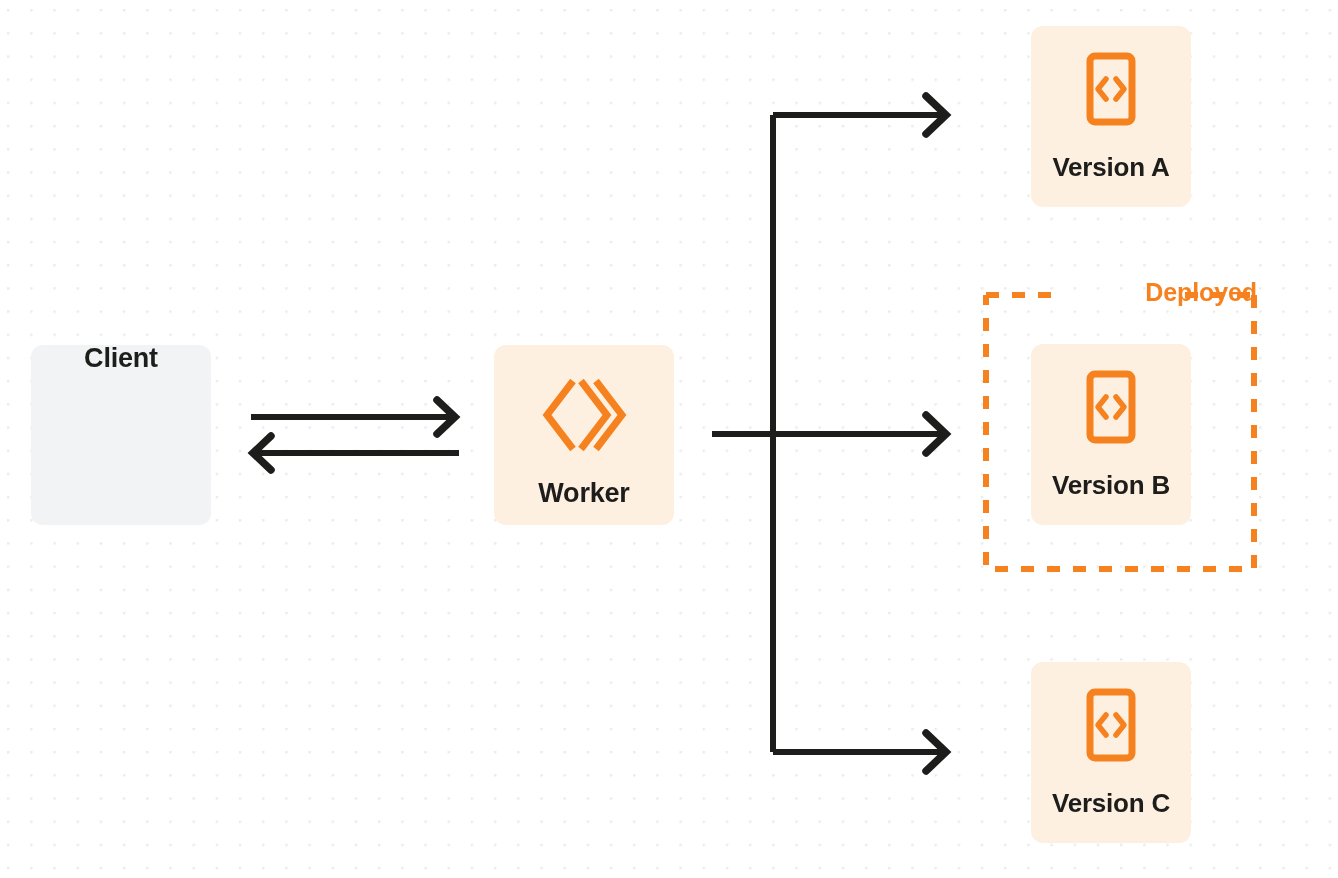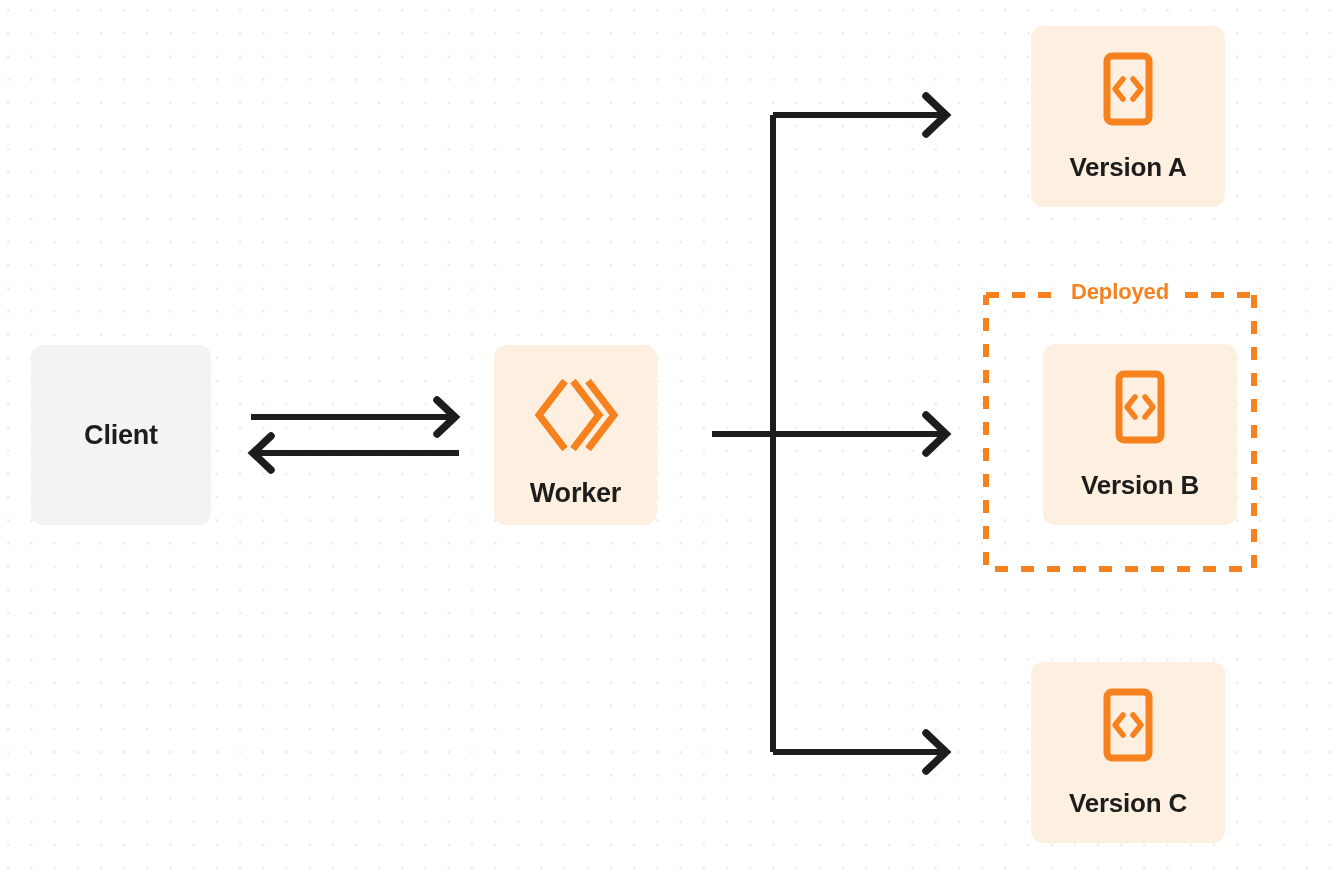--- a/index.html
+++ b/index.html
@@ -24,21 +24,20 @@
     background-size: 23.2px 23.2px;
     background-position: 7px 9px;
   }
 
   .node {
     position: absolute;
     border-radius: 12px;
     display: flex;
     flex-direction: column;
     align-items: center;
-    justify-content: center;
     box-sizing: border-box;
   }
 
   .node-label {
     font-weight: bold;
     color: #1d1d1b;
     letter-spacing: -0.2px;
     line-height: 1;
   }
 
@@ -51,56 +50,56 @@
     background-color: #f2f3f4;
   }
   #client-node .node-label {
     font-size: 27px;
   }
 
   
   #worker-node {
     left: 494px;
     top: 345px;
-    width: 163px;
+    width: 180px;
     height: 180px;
     background-color: #fdf0e1;
     justify-content: flex-start;
     padding-top: 30px;
   }
   #worker-node .node-label {
     font-size: 27px;
     margin-top: 25px;
   }
   .worker-logo {
     width: 88px;
     height: 80px;
     display: block;
   }
 
   
   .version-node {
-    width: 194px;
+    width: 160px;
     height: 181px;
     background-color: #fdf0e1;
     justify-content: flex-start;
     padding-top: 26px;
   }
   .version-node .node-label {
     font-size: 26px;
     margin-top: 28px;
   }
   .code-icon {
     width: 50px;
     height: 74px;
     display: block;
   }
 
   #version-a-node { left: 1031px; top: 26px; }
-  #version-b-node { left: 1031px; top: 344px; margin-left: 12px; }
+  #version-b-node { left: 1031px; top: 344px; }
   #version-c-node { left: 1031px; top: 662px; }
 
   
   #deployed-group {
     position: absolute;
     left: 983px;
     top: 292px;
     width: 274px;
     height: 280px;
   }
@@ -108,22 +107,22 @@
     position: absolute;
     inset: 0;
     width: 100%;
     height: 100%;
   }
   #deployed-label {
     position: absolute;
     left: 0;
     right: 0;
     top: -13px;
-    text-align: center;
-    font-size: 22px;
+    text-align: right;
+    font-size: 25px;
     font-weight: bold;
     color: #f6821f;
     line-height: 26px;
     letter-spacing: -0.1px;
     pointer-events: none;
   }
 
   
   #traffic-label {
     position: absolute;

